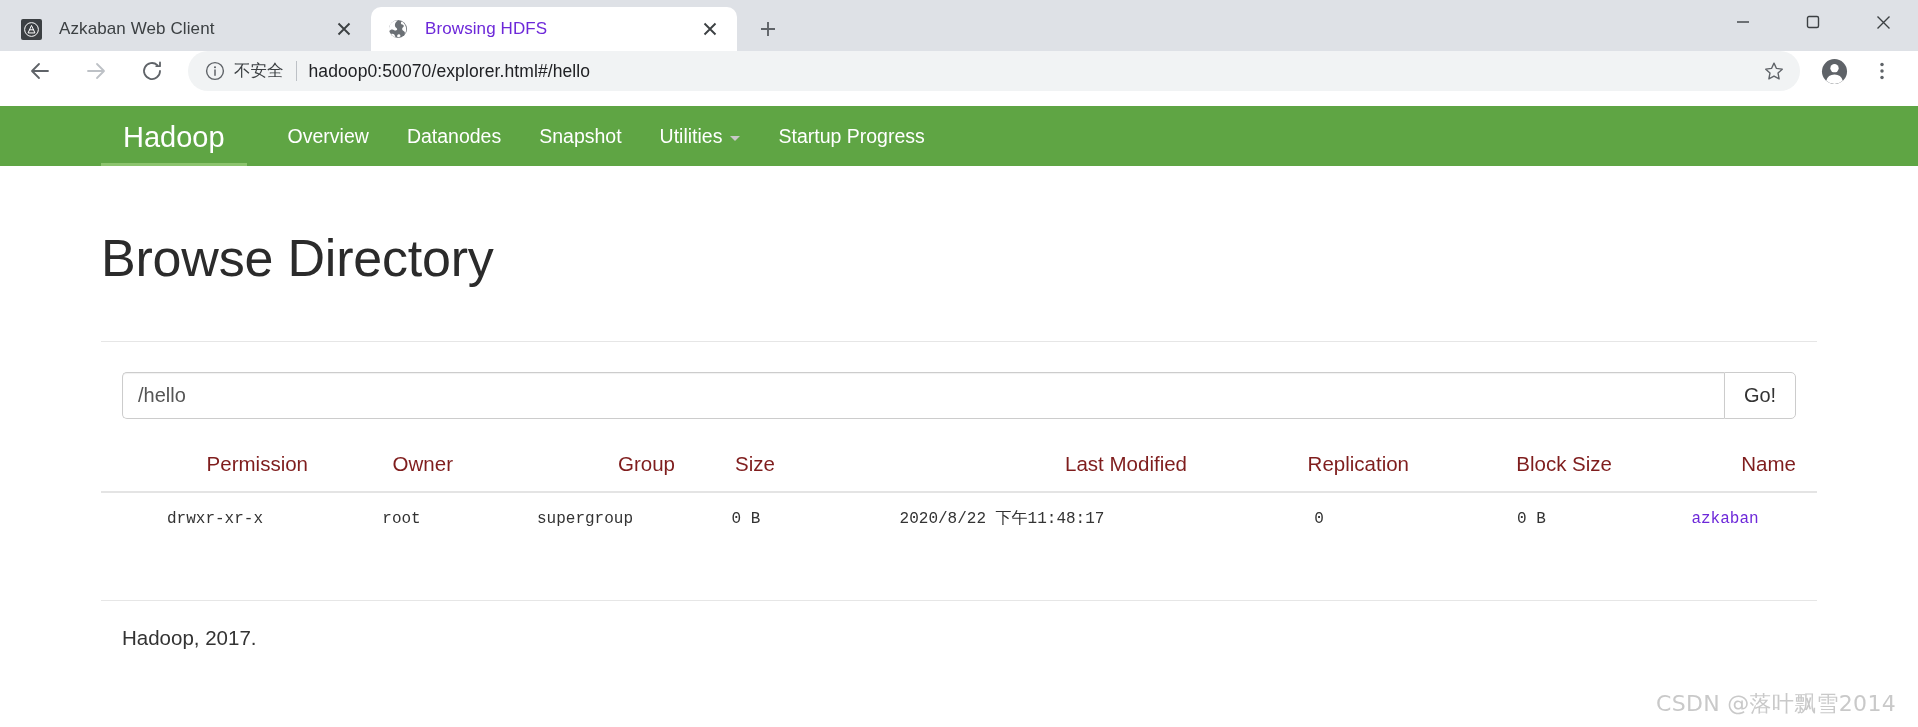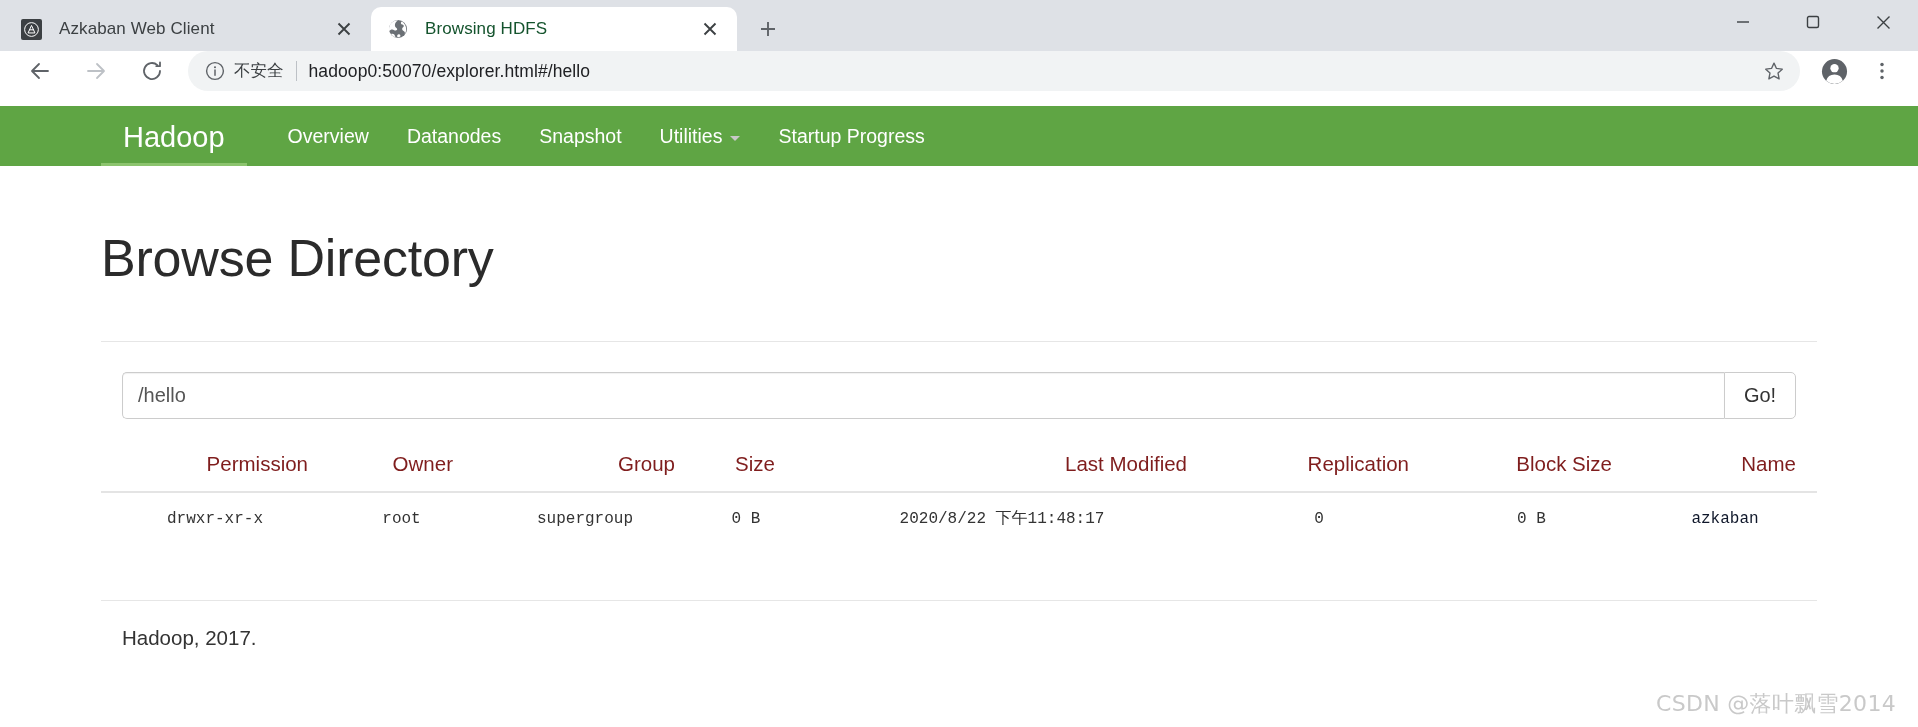--- a/index.html
+++ b/index.html
@@ -75,21 +75,21 @@
   .azkaban-icon svg { display:block; }
   .tab-title {
     flex: 1 1 auto;
     white-space: nowrap;
     overflow: hidden;
     text-overflow: ellipsis;
     font-size: 17px;
     letter-spacing: 0.1px;
     color: #3c4043;
   }
-  .tab.active .tab-title { color: #14532d; }
+  .tab.active .tab-title { color: #6d28d9; }
   .tab-close {
     width: 26px;
     height: 26px;
     flex: 0 0 auto;
     margin-left: 8px;
     display: flex;
     align-items: center;
     justify-content: center;
     border-radius: 50%;
   }
@@ -330,21 +330,21 @@
   table.listing td {
     text-align: center;
     font-size: 16px;
     color: #333333;
     font-weight: normal;
     padding: 15px 21px 15px 21px;
     white-space: nowrap;
     font-family: Liberation Mono, monospace;
   }
   td.cell-name a {
-    color: #0f172a;
+    color: #6d28d9;
     text-decoration: none;
   }
 
   .hr-bottom {
     border: 0;
     border-top: 1px solid #e6e6e6;
     margin: 56px 0 0 0;
   }
   .footer {
     font-size: 20.5px;

